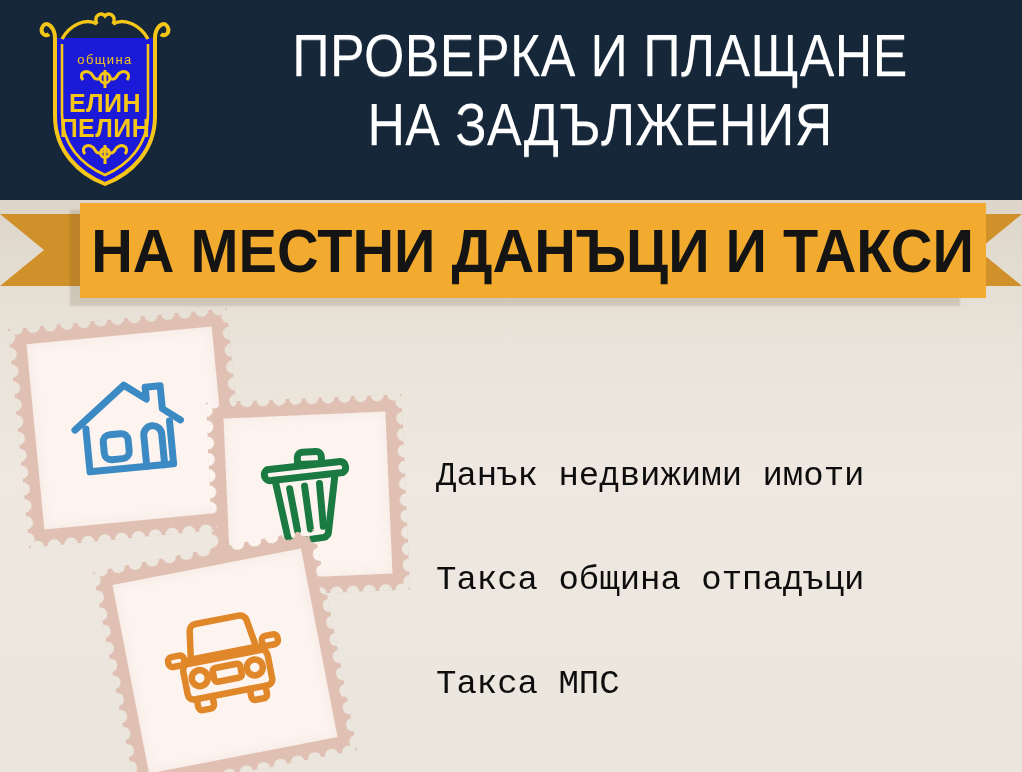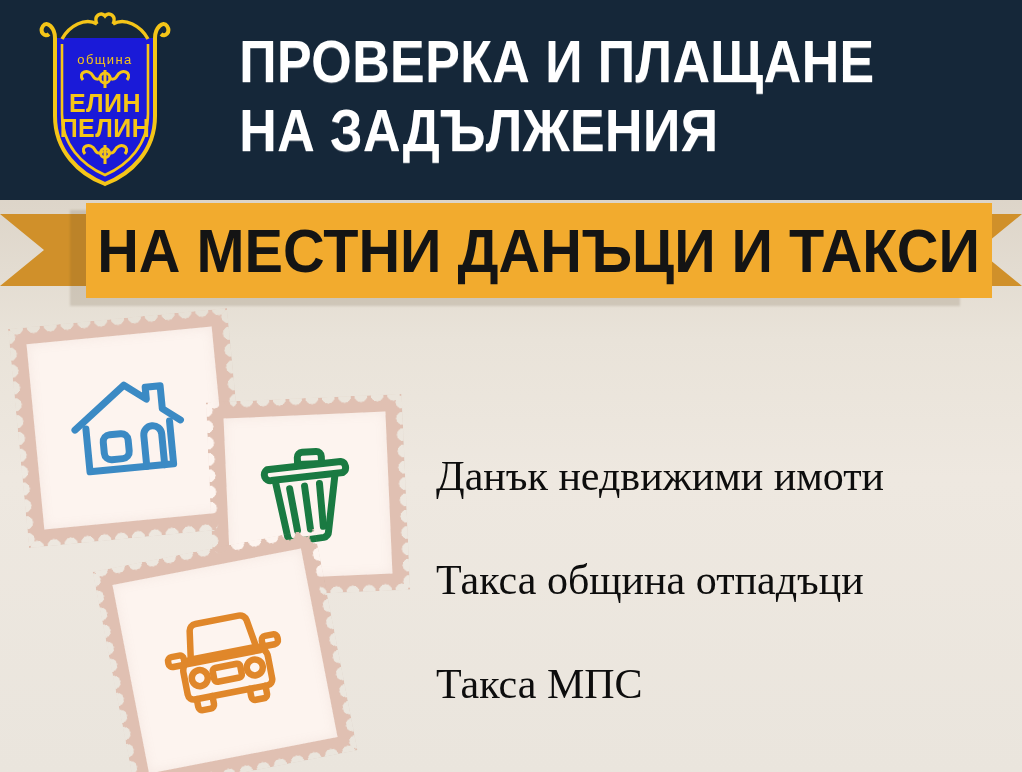--- a/index.html
+++ b/index.html
@@ -18,23 +18,24 @@
   
   .header{
     position:absolute;left:0;top:0;width:1022px;height:200px;
     background:#152739;
     z-index:5;
   }
   .logo{
     position:absolute;left:35px;top:8px;width:140px;height:182px;
   }
   .header-titles{
-    position:absolute;left:190px;top:28px;width:820px;
+    position:absolute;left:190px;top:22px;width:820px;
+    text-align:center;
     color:#ffffff;
-    font-weight:bold;
+    font-weight:normal;
     letter-spacing:.5px;
   }
   .title-line{
     display:block;
     font-size:59px;
     line-height:69px;
     font-family:"Liberation Sans", sans-serif;
     transform:scaleX(.88);
     transform-origin:center center;
     white-space:nowrap;
@@ -56,21 +57,21 @@
   .ribbon-tail.right{
     right:0;
     clip-path:polygon(0 0,130px 0,86px 36px,130px 72px,0 72px);
   }
   .ribbon-shadow{
     position:absolute;left:70px;top:10px;width:890px;height:96px;
     background:rgba(90,70,35,.16);
     filter:blur(1px);
   }
   .ribbon-main{
-    position:absolute;left:86px;top:3px;width:906px;height:95px;
+    position:absolute;left:80px;top:3px;width:906px;height:95px;
     background:#f2ab2e;
     display:flex;align-items:center;justify-content:center;
   }
   .ribbon-text{
     color:#141414;
     font-weight:bold;
     font-size:62px;
     line-height:66px;
     letter-spacing:0px;
     white-space:nowrap;
@@ -114,22 +115,22 @@
   }
   .bullet{
     width:20px;height:22px;flex:0 0 20px;margin-right:18px;
   }
   .bullet-shape{
     width:100%;height:100%;
     background:#e08b2e;
     clip-path:polygon(0 0,62% 0,100% 50%,62% 100%,0 100%);
   }
   .list-label{
-    font-family:Liberation Serif, serif;
-    font-size:42px;
+    font-family:Liberation Mono, monospace;
+    font-size:34px;
     line-height:50px;
     color:#0d0d0d;
     white-space:nowrap;
   }
 </style>
 </head>
 <body>
 
 <div id="poster">
 

